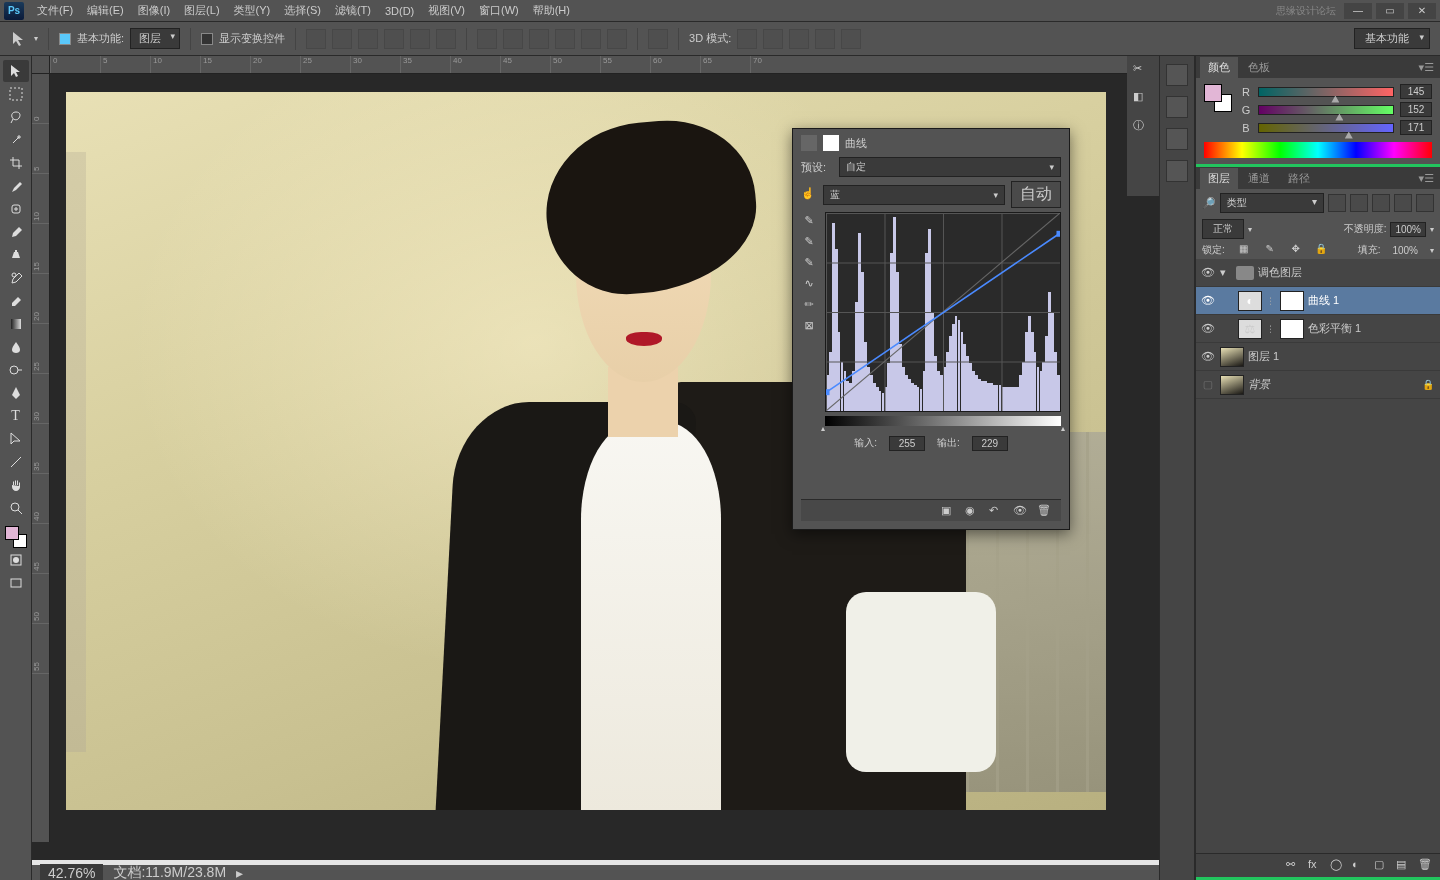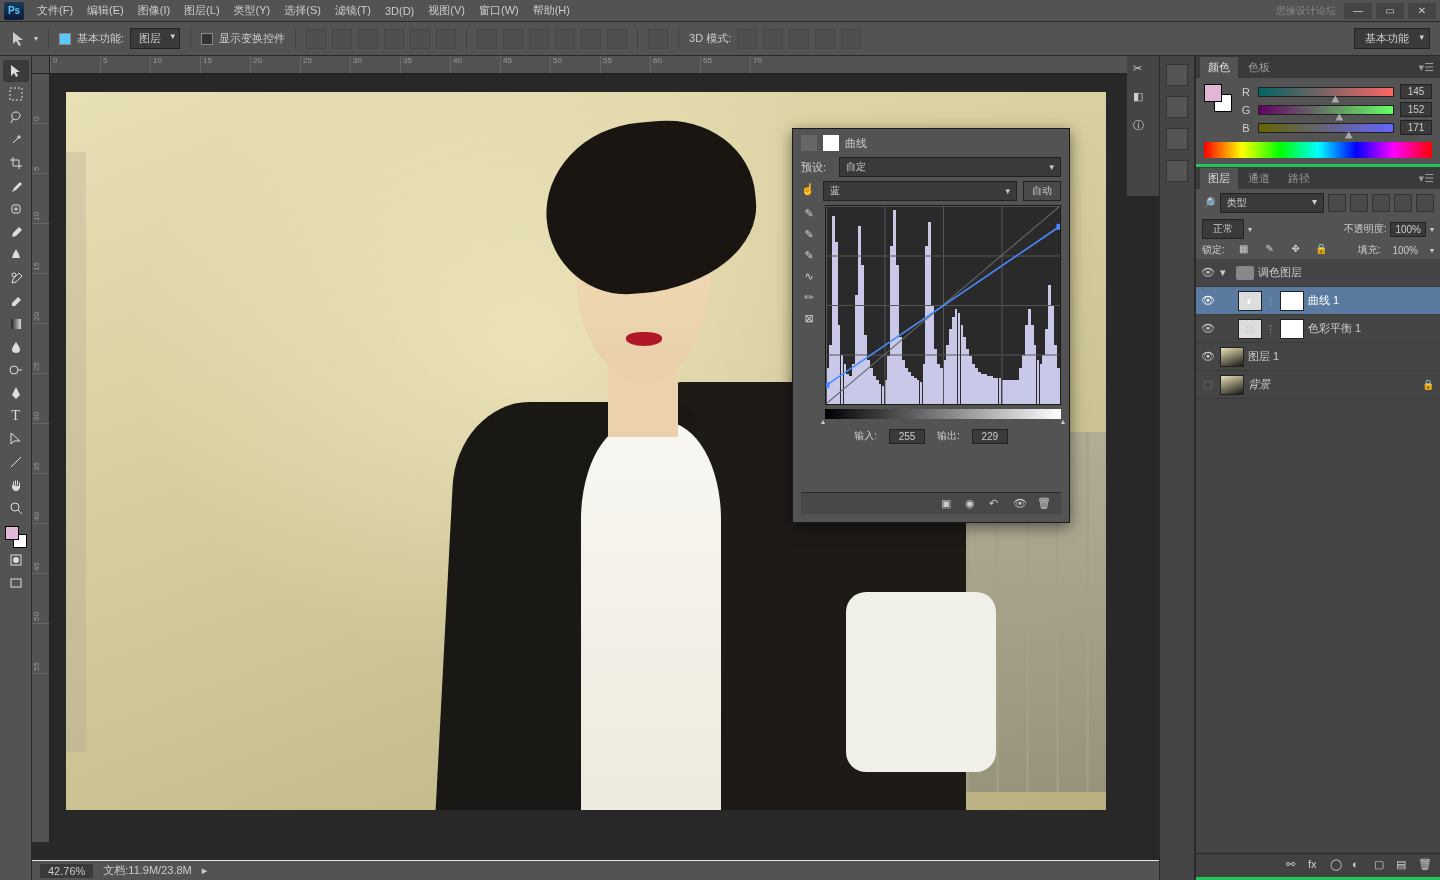--- a/index.html
+++ b/index.html
@@ -56,21 +56,21 @@
 .photo .lips { position:absolute; left:200px; top:210px; width:36px; height:14px; background:#b01828; border-radius: 50% 50% 60% 60%;}
 .photo .neck { position:absolute; left:182px; top:245px; width:70px; height:70px; background:#ecd2ac; }
 .photo .jacket-l { position:absolute; left:20px; top:280px; width:240px; height:420px; background:#1a1815; border-radius: 30% 10% 0 0 / 20% 5% 0 0; transform: skewX(-3deg);}
 .photo .jacket-r { position:absolute; left:240px; top:260px; width:300px; height:440px; background:#1e1b17; border-radius: 5% 40% 0 10% / 5% 25% 0 5%;}
 .photo .shirt { position:absolute; left:155px; top:300px; width:140px; height:390px; background: linear-gradient(#f8f7f2,#ede9dd); border-radius: 40% 40% 0 0 / 25% 25% 0 0;}
 .photo .arm { position:absolute; left:420px; top:470px; width:150px; height:180px; background: #f0f0e8; border-radius: 20px;}
 .photo .bldg { position:absolute; left:-320px; top:60px; width:340px; height:600px; background: linear-gradient(#d5cda8,#c2ba95);}
 .photo .rail { position:absolute; right:-120px; top:340px; width:260px; height:360px; background: repeating-linear-gradient(90deg,#888 0 3px, transparent 3px 30px), linear-gradient(#999,#777); opacity:.5;}
 .photo .wm { position:absolute; left:730px; top:170px; color: rgba(255,255,255,.35); font-size: 18px; letter-spacing: 2px; }
 
-.statusbar { height: 20px; background: #535353; display: flex; align-items: center; padding: 0 8px; gap: 10px; font-size: 11px; color: #ccc; border-top: 1px solid #e5e5e5; }
+.statusbar { height: 20px; background: #535353; display: flex; align-items: center; padding: 0 8px; gap: 10px; font-size: 14px; color: #ccc; border-top: 5px solid #e5e5e5; }
 .statusbar .zoom-box { background: #3a3a3a; padding: 1px 8px; }
 
 
 .dock { width: 36px; background: #454545; display: flex; flex-direction: column; align-items: center; padding-top: 8px; gap: 10px; border-left: 1px solid #2a2a2a; border-right: 1px solid #2a2a2a; }
 .dock .d-icon { width: 22px; height: 22px; background: #555; border: 1px solid #333; }
 
 
 .panels { width: 245px; background: #454545; display: flex; flex-direction: column; border-left: 1px solid #2a2a2a; }
 .panel { border-bottom: 3px solid #22c55e; }
 .panel-tabs { display: flex; background: #3a3a3a; height: 22px; align-items: center; padding-left: 4px; gap: 2px; }
@@ -129,21 +129,21 @@
 .props-tabs .exp { margin-left:auto; padding:0 5px; color:#999;}
 .props-body { padding:6px 8px 8px;}
 .props-title { display:flex; align-items:center; gap:6px; margin-bottom:6px;}
 .props-title .ic { width:16px; height:16px; background:#666;}
 .preset-row { display:flex; align-items:center; gap:6px; margin-bottom:4px;}
 .preset-row .lbl { width:32px;}
 .preset-row .sel, .chan-row .sel { flex:1; background:#3a3a3a; border:1px solid #222; padding:2px 6px; font-size:10px; display:flex; justify-content:space-between; align-items:center;}
 .preset-row .sel::after, .chan-row .sel::after { content:"▾"; font-size:9px;}
 .chan-row { display:flex; align-items:center; gap:6px; margin-bottom:4px;}
 .chan-row .ic { width:16px; height:16px;}
-.chan-row .auto { background:#4a4a4a; border:1px solid #222; padding:2px 8px; font-size:10px;}
+.chan-row .auto { background:#4a4a4a; border:1px solid #222; padding:2px 8px; font-size:16px;}
 .curve-area { display:flex; gap:6px;}
 .curve-tools { width:18px; display:flex; flex-direction:column; gap:5px;}
 .curve-tools .ct { width:16px; height:16px; display:flex; align-items:center; justify-content:center; font-size:11px;}
 .curve-box { flex:1; height:200px; background:#2a2a2a; border:1px solid #1a1a1a; position:relative;}
 .curve-grid { position:absolute; inset:0; background:
   linear-gradient(#555 1px, transparent 1px) 0 0/100% 25%,
   linear-gradient(90deg,#555 1px, transparent 1px) 0 0/25% 100%;}
 .curve-hist { position:absolute; inset:0;}
 .curve-hist .bar { position:absolute; bottom:0; width:1.2%; background:#c8c8e8;}
 .curve-line { position:absolute; inset:0;}

